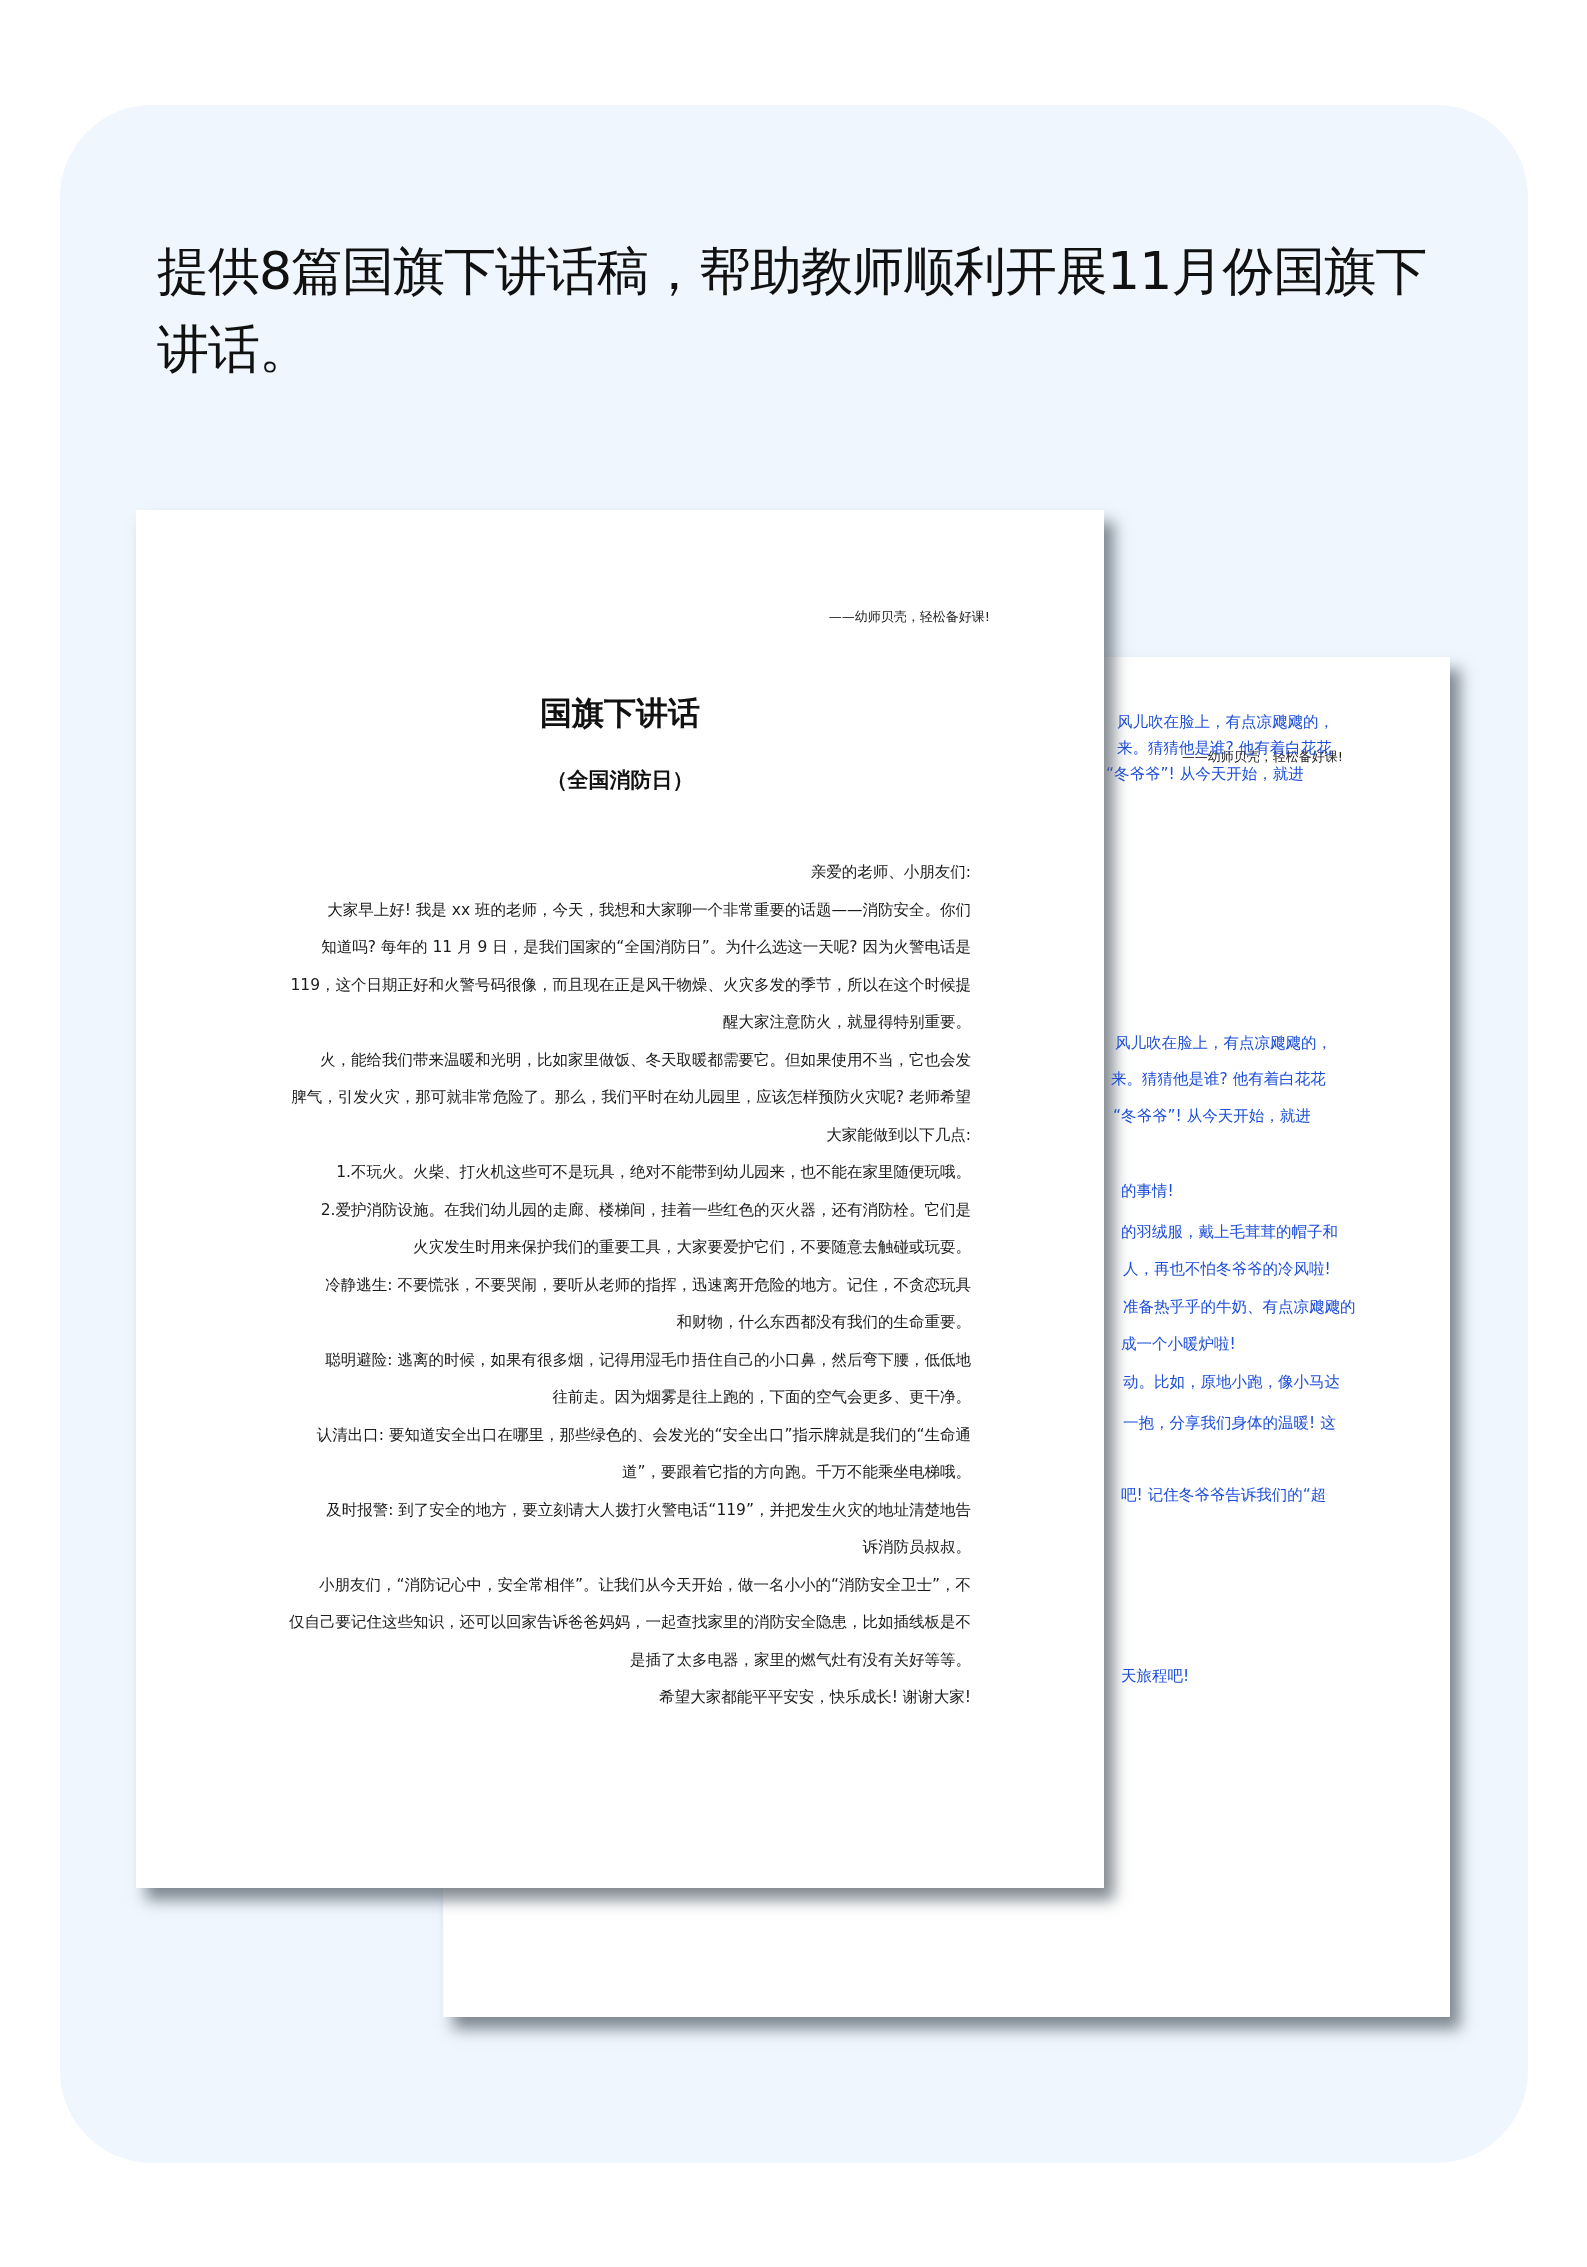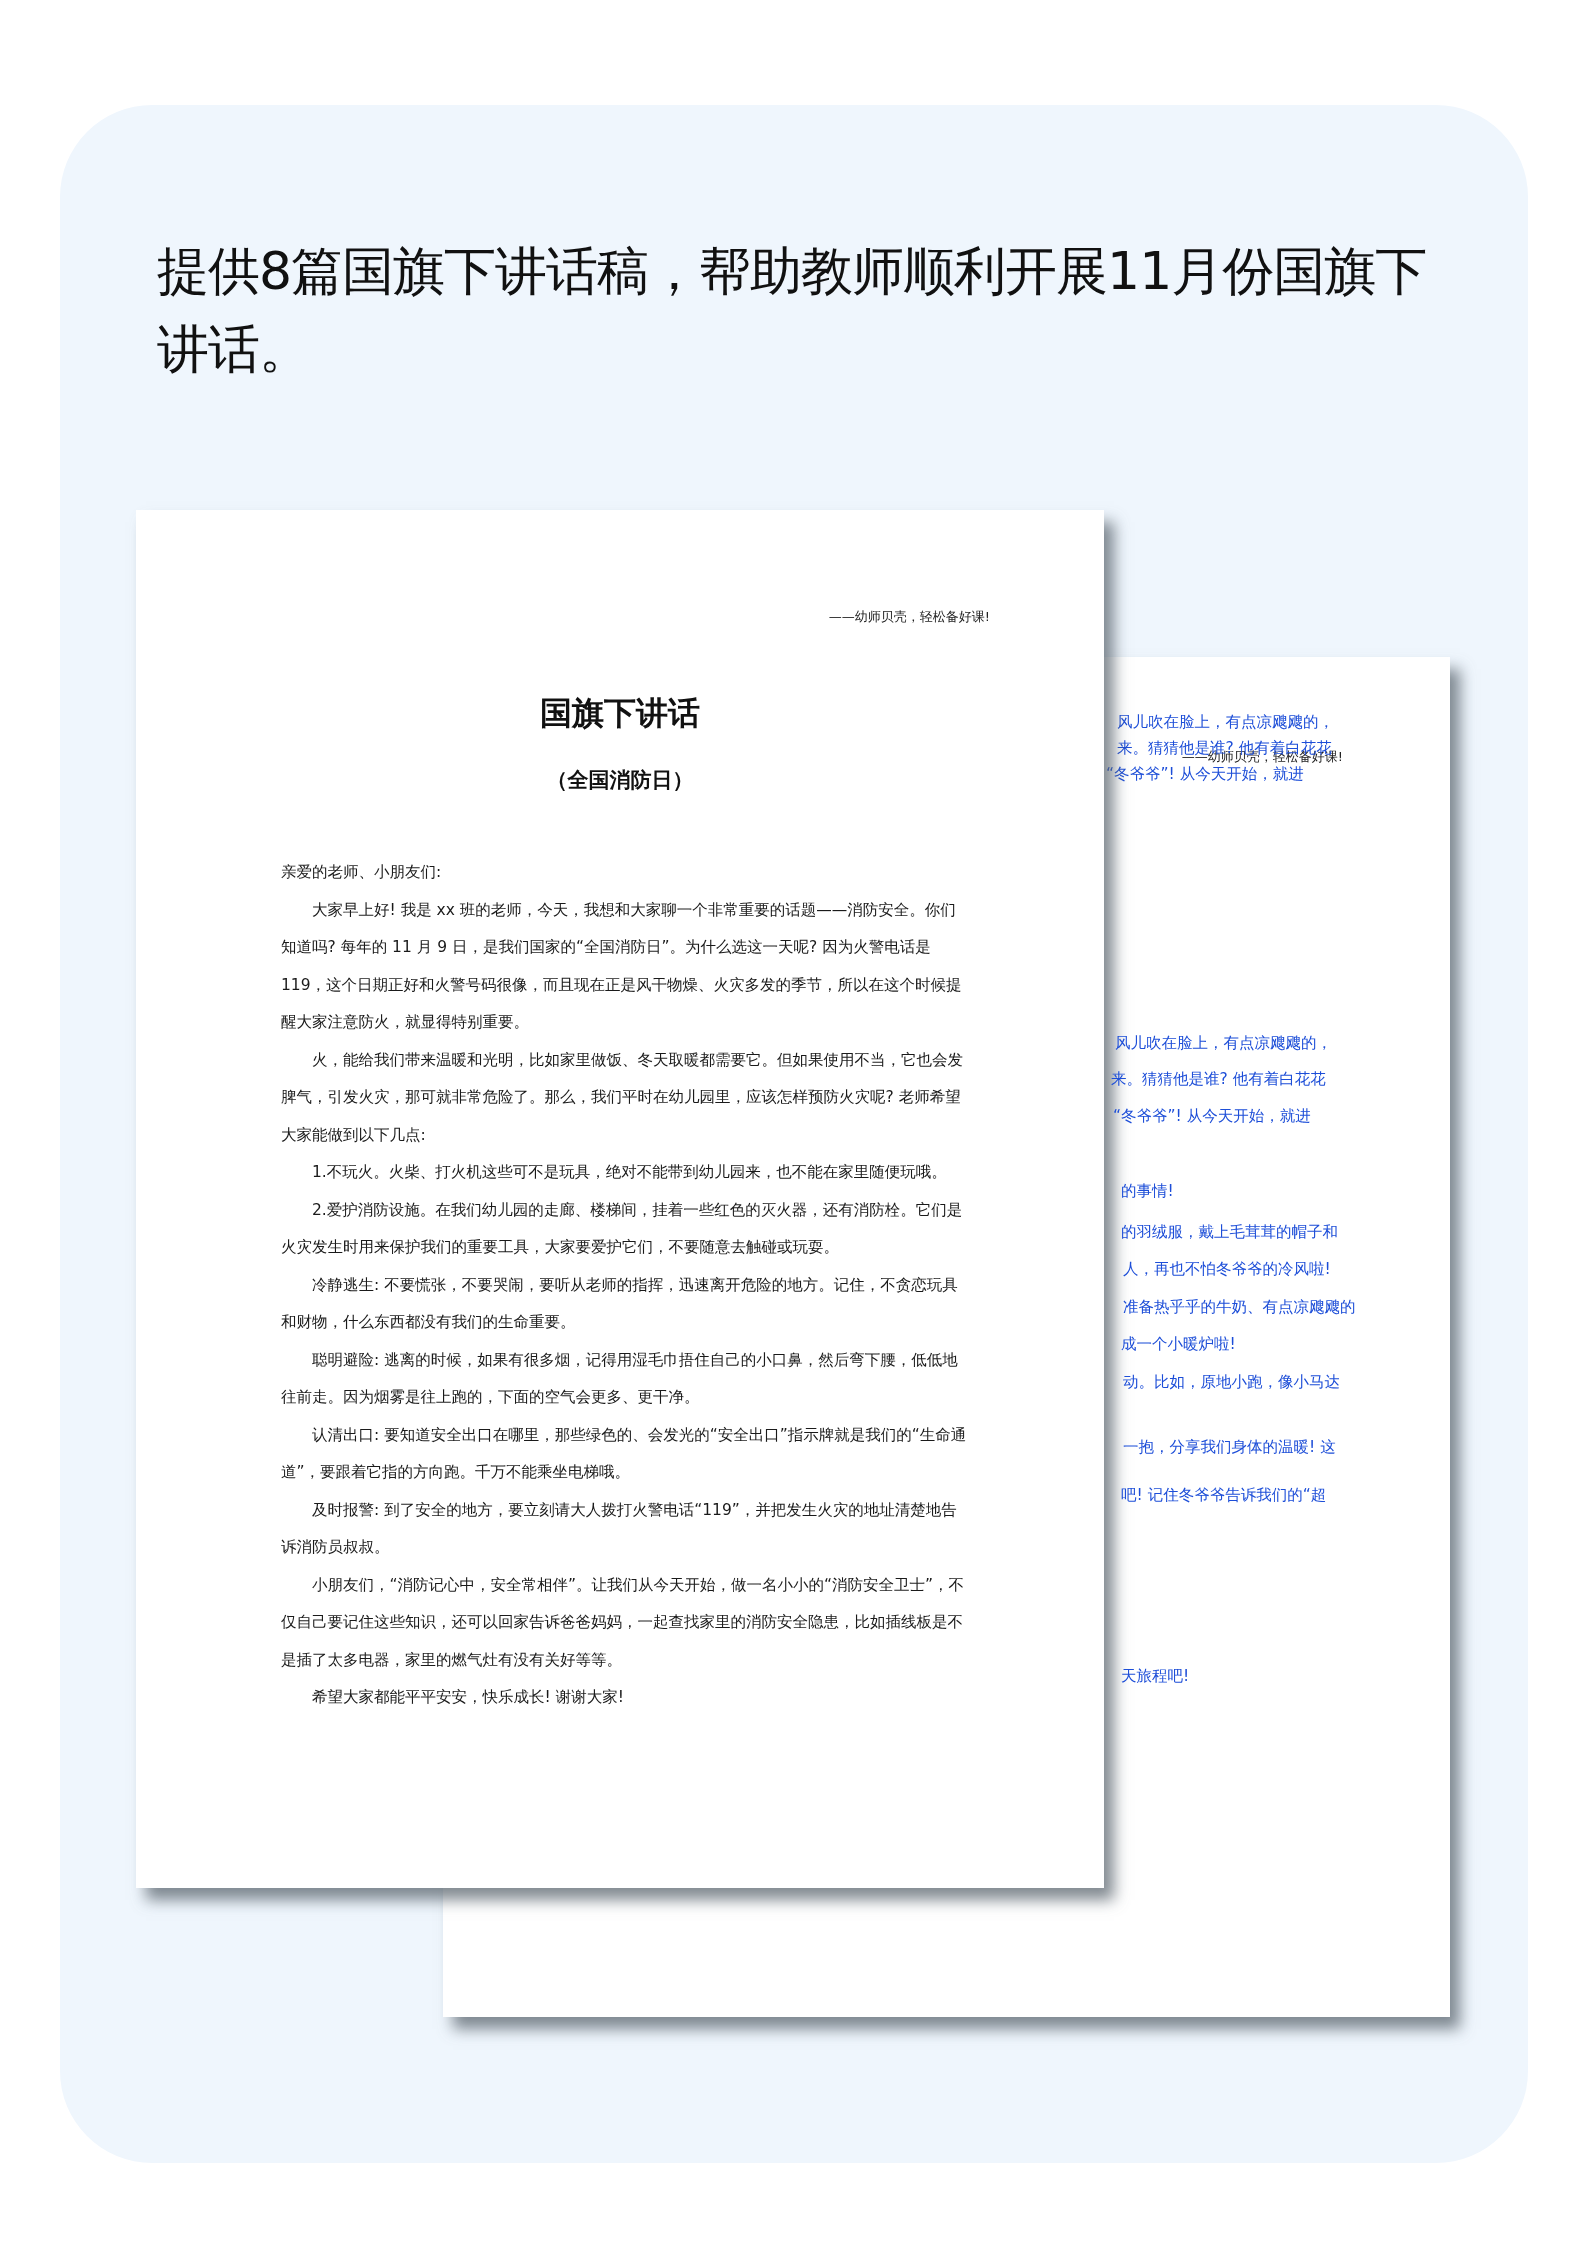--- a/index.html
+++ b/index.html
@@ -37,21 +37,21 @@
   .doc-title {
     position: absolute; left: 0; right: 0; top: 182px; text-align: center;
     font-size: 32px; font-weight: bold; color: #111;
   }
   .doc-subtitle {
     position: absolute; left: 0; right: 0; top: 256px; text-align: center;
     font-size: 21px; font-weight: bold; color: #111;
   }
   .body {
     position: absolute; left: 145px; top: 344px; width: 690px;
-    font-size: 15.5px; line-height: 37.5px; color: #1a1a1a;
+    font-size: 15.5px; line-height: 37.5px; color: #1a1a1a; text-align: right;
   }
   .body p { margin: 0; text-indent: 0; }
   .body p.indent { text-indent: 2em; }
   .back-lines {
     position: absolute; left: 0; top: 0; width: 100%; height: 100%;
   }
   .back-line {
     position: absolute; right: 107px; font-size: 15.5px; color: #1d4ed8;
     white-space: nowrap; text-align: left; margin-left: 13px;
   }
@@ -94,16 +94,16 @@
 <div style="position:absolute;left:1104px;top:657px;width:346px;height:1360px;overflow:hidden;">
   <div class="back-line" style="top:376px;left:-2px;right:auto;">风儿吹在脸上，有点凉飕飕的，</div>
   <div class="back-line" style="top:412px;left:-6px;right:auto;">来。猜猜他是谁? 他有着白花花</div>
   <div class="back-line" style="top:449px;left:-4px;right:auto;">“冬爷爷”! 从今天开始，就进</div>
   <div class="back-line" style="top:524px;left:4px;right:auto;">的事情!</div>
   <div class="back-line" style="top:565px;left:4px;right:auto;">的羽绒服，戴上毛茸茸的帽子和</div>
   <div class="back-line" style="top:602px;left:6px;right:auto;">人，再也不怕冬爷爷的冷风啦!</div>
   <div class="back-line" style="top:640px;left:6px;right:auto;">准备热乎乎的牛奶、有点凉飕飕的</div>
   <div class="back-line" style="top:677px;left:4px;right:auto;">成一个小暖炉啦!</div>
   <div class="back-line" style="top:715px;left:6px;right:auto;">动。比如，原地小跑，像小马达</div>
-  <div class="back-line" style="top:780px;left:6px;right:auto;">一抱，分享我们身体的温暖! 这</div>
+  <div class="back-line" style="top:756px;left:6px;right:auto;">一抱，分享我们身体的温暖! 这</div>
   <div class="back-line" style="top:828px;left:4px;right:auto;">吧! 记住冬爷爷告诉我们的“超</div>
   <div class="back-line" style="top:1009px;left:4px;right:auto;">天旅程吧!</div>
 </div>
 
 </body></html>

